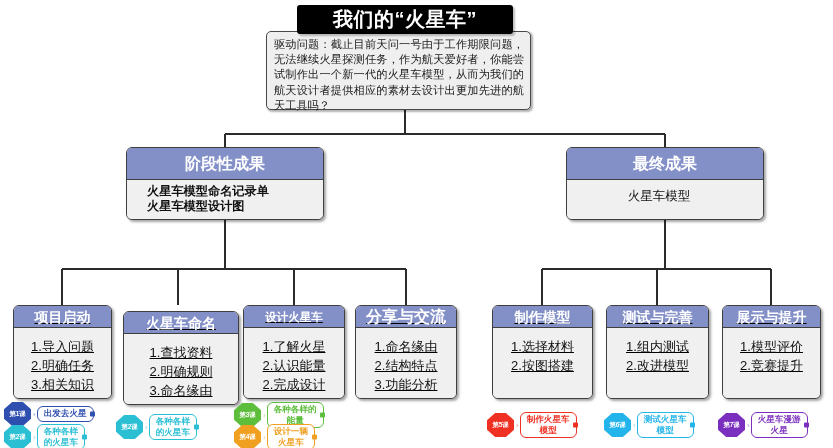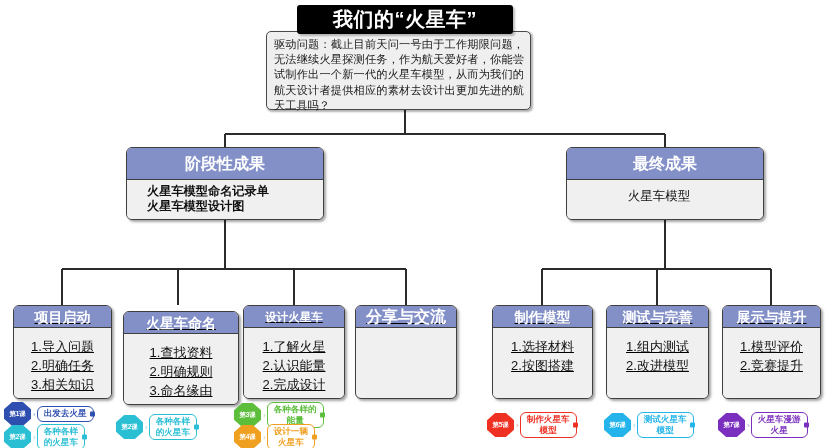--- a/index.html
+++ b/index.html
@@ -269,20 +269,23 @@
 
   <div class="card lvl3" id="step-2">
     <div class="hdr">设计火星车</div>
     <div class="bdy">1.了解火星
 2.认识能量
 2.完成设计</div>
   </div>
 
   <div class="card lvl3" id="step-3">
     <div class="hdr">分享与交流</div>
+    <div class="bdy">1.命名缘由
+2.结构特点
+3.功能分析</div>
   </div>
 
   <div class="card lvl3" id="step-4">
     <div class="hdr">制作模型</div>
     <div class="bdy">1.选择材料
 2.按图搭建</div>
   </div>
 
   <div class="card lvl3" id="step-5">
     <div class="hdr">测试与完善</div>

